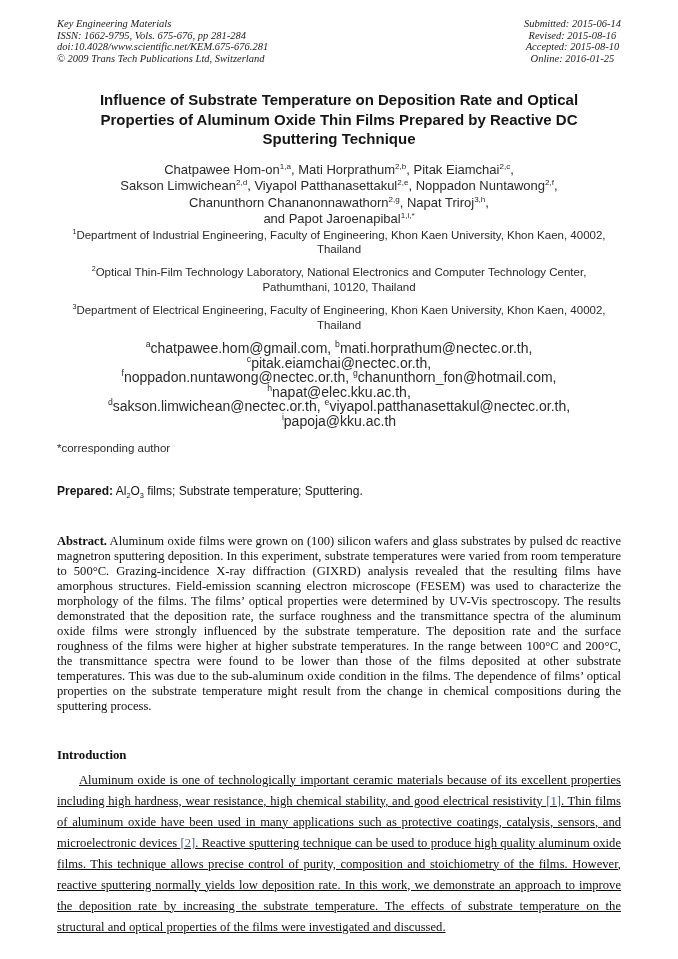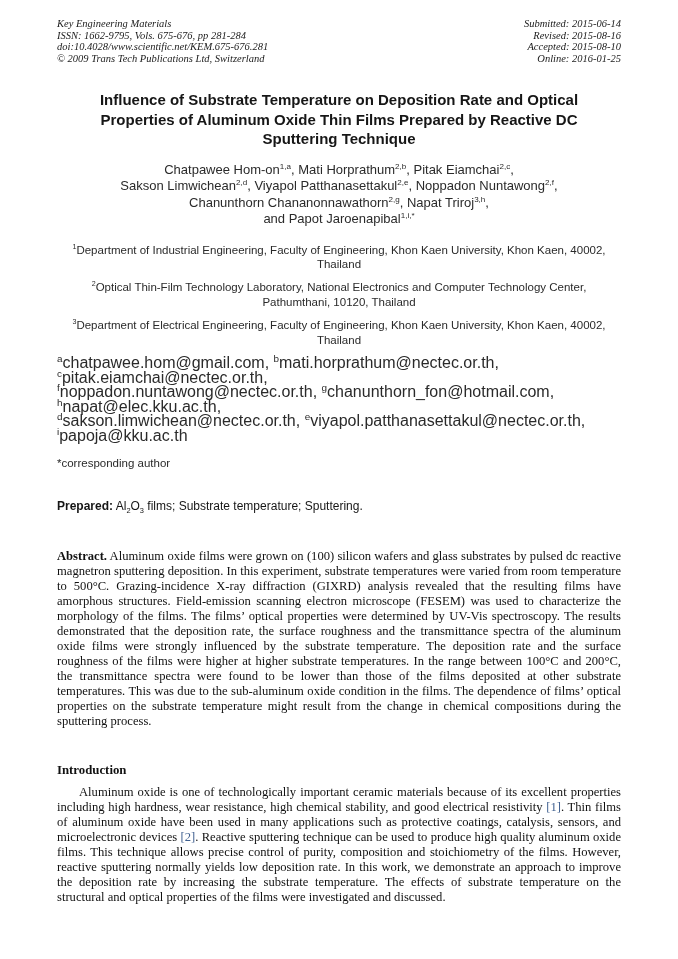--- a/index.html
+++ b/index.html
@@ -10,42 +10,41 @@
     background-color:#ffffff;
     background-image:radial-gradient(#f0f0f3 0.6px, transparent 0.6px);
     background-size:6px 6px;
     overflow:hidden;
     color:#111;
   }
   
   .pub-header{display:flex;justify-content:space-between;
     font-family:"Liberation Serif", serif;font-style:italic;
     font-size:10.5px;line-height:11.5px;color:#1a1a1a;}
-  .pub-right{text-align:right;}
+  .pub-right{text-align:center;}
   
   .title{
     margin:26px auto 0 auto;max-width:530px;
     font-family:"Liberation Sans", sans-serif;font-weight:bold;
     font-size:15px;line-height:19.5px;text-align:center;color:#161616;
   }
   .authors{
     margin:13px auto 0 auto;max-width:560px;
     font-family:"Liberation Sans", sans-serif;
     font-size:13px;line-height:16.5px;text-align:center;color:#2a2a2a;
   }
   .affiliations{
-    margin-top:15px;
     font-family:"Liberation Sans", sans-serif;
     font-size:11.5px;line-height:14.4px;text-align:center;color:#2a2a2a;
   }
   .affiliations > div{margin-bottom:9px;}
   .emails{
     margin-top:3px;
     font-family:"Liberation Sans", sans-serif;
-    font-size:16px;line-height:14.6px;text-align:left;color:#2a2a2a;
+    font-size:14px;line-height:14.6px;text-align:center;color:#2a2a2a;
   }
   .corresponding{
     margin:13px 0 0 0;
     font-family:"Liberation Sans", sans-serif;
     font-size:11.5px;text-align:left;color:#2a2a2a;
   }
   sup{font-size:0.62em;line-height:0;vertical-align:super;}
   sub{font-size:0.62em;line-height:0;vertical-align:sub;}
   .keywords{
     margin:30px 0 0 0;
@@ -60,22 +59,23 @@
   }
   .abstract .abs-label{font-weight:bold;}
   .section-heading{
     margin:34px 0 5px 0;
     font-family:"Liberation Serif", serif;
     font-size:12.8px;font-weight:bold;color:#111;
   }
   .body-para{
     margin:7px 0 0 0;
     font-family:"Liberation Serif", serif;
-    font-size:12.6px;line-height:15px;text-align:justify;color:#111;
+    font-size:12.6px;line-height:21px;text-align:justify;color:#111;
     text-indent:22px;
+    text-decoration:underline;
   }
   .cite{color:#3f5f8f;}
 </style>
 </head>
 <body>
 
 <div class="page">
 
   <header class="pub-header">
     <div class="pub-left">

